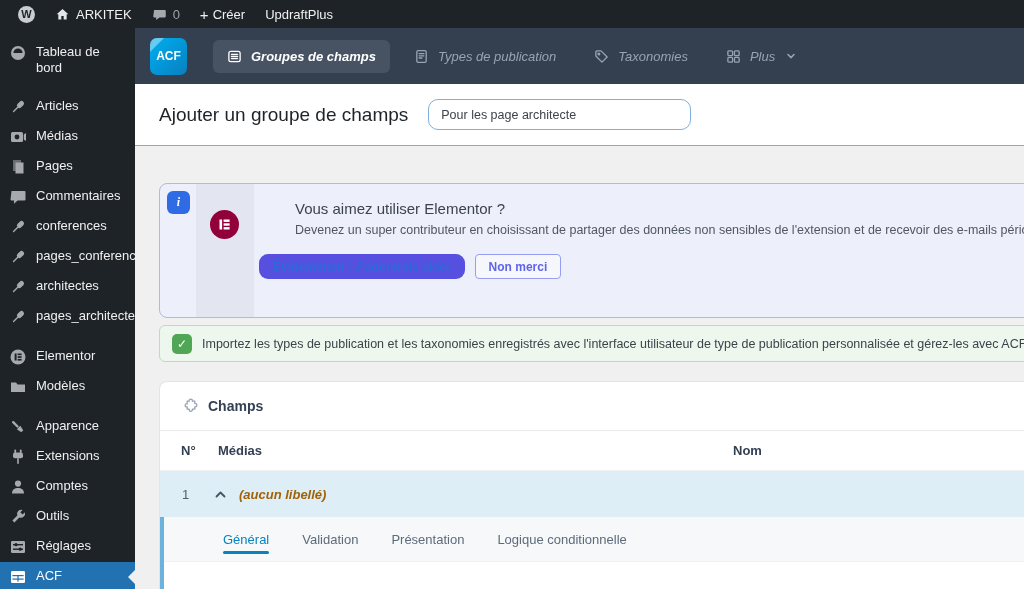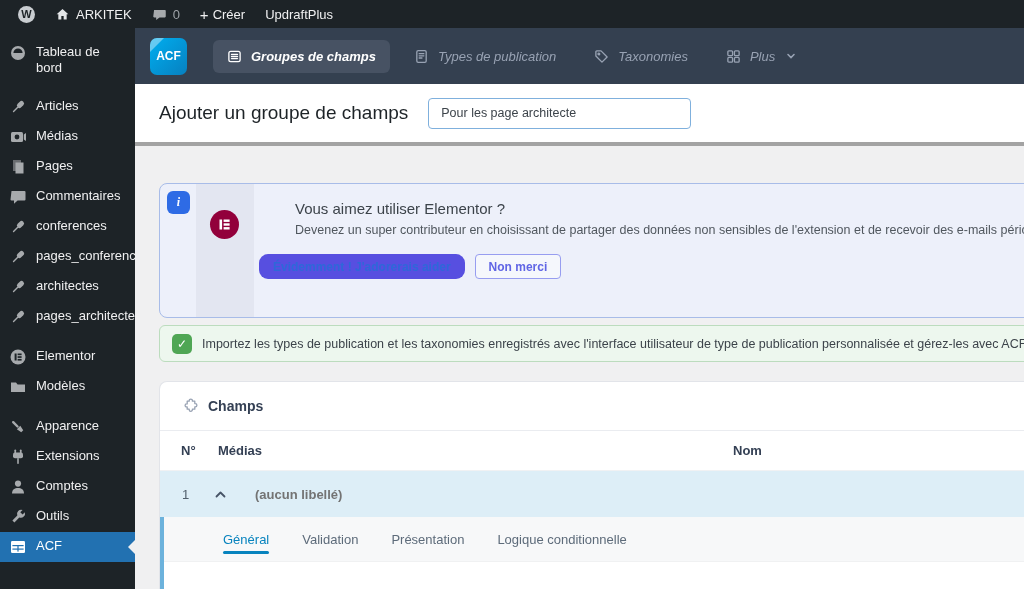--- a/index.html
+++ b/index.html
@@ -46,24 +46,24 @@
   .acf-nav { display:flex; gap:10px; }
   .acf-tab { display:flex; align-items:center; gap:9px; padding:9px 14px; border-radius:6px;
              color:#98a2b3; font-size:13px; cursor:pointer; white-space:nowrap;font-style:italic; }
   .acf-tab.active { background:#475263; color:#fff; font-weight:700; }
   .ti { width:15px; height:15px; }
   .ti * { stroke:currentColor; fill:none; stroke-width:1.4; stroke-linecap:round; stroke-linejoin:round; }
   .chev { width:10px; height:10px; margin-left:2px; }
   .chev * { stroke:currentColor; fill:none; stroke-width:1.6; stroke-linecap:round; }
 
   
-  .page-head { height:62px; background:#fff; border-bottom:4px solid #a3a3a3; display:flex;
+  .page-head { height:62px; background:#fff; border-bottom:1px solid #a3a3a3; display:flex;
                align-items:center; padding-left:24px; gap:20px; flex:0 0 auto; }
   .page-title { font-size:19px; font-weight:400; color:#1d2327; white-space:nowrap; }
-  .title-input { width:263px; height:31px; border:1.5px solid #7fb0dd; border-radius:4px;
+  .title-input { width:263px; height:31px; border:1.5px solid #7fb0dd; border-radius:10px;
                  padding:0 12px; font-size:12.5px; color:#3c434a; background:#fff; outline:none;
                  font-family:"Liberation Sans", sans-serif; }
 
   
   .content { flex:1; padding:37px 0 0 24px; }
 
   .el-notice { position:relative; width:920px; height:135px; background:#edf0fa;
                border:1px solid #a8bce8; border-radius:8px; margin-bottom:7px; overflow:hidden; }
   .info-badge { position:absolute; top:7px; left:7px; width:23px; height:23px; border-radius:6px;
                 background:#2e6be5; color:#fff; font-size:12px; font-weight:700; font-style:italic;
@@ -96,21 +96,21 @@
   .puzzle { width:17px; height:17px; }
   .puzzle * { stroke:#98a2b3; fill:none; stroke-width:1.3; stroke-linejoin:round; }
   .table-head { height:40px; display:flex; align-items:center; font-size:13px; font-weight:700;
                 color:#344054; border-bottom:1px solid #f0f1f3; }
   .col-num { width:58px; padding-left:21px; }
   .col-label { width:515px; }
   .field-row { height:46px; background:#ddeef7; display:flex; align-items:center; font-size:13px; cursor:pointer; }
   .row-num { width:37px; padding-left:22px; color:#52606d; }
   .row-chevron { width:13px; height:13px; margin-left:17px; }
   .row-chevron * { stroke:#475467; fill:none; stroke-width:1.8; stroke-linecap:round; stroke-linejoin:round; }
-  .row-label { color:#737373; font-weight:700; margin-left:28px; }
+  .row-label { color:#a16207; font-weight:700; margin-left:12px;font-style:italic; }
   .field-settings { border-left:4px solid #6cb2dc; }
   .ftabs { height:45px; background:#f7f8f9; display:flex; align-items:center; gap:33px;
            padding-left:59px; font-size:13px; color:#5d6b7a; border-bottom:1px solid #f0f1f2; }
   .ftab { position:relative; height:100%; display:flex; align-items:center; cursor:pointer; white-space:nowrap; }
   .ftab.active { color:#0783be; }
   .ftab.active::after { content:""; position:absolute; left:0; right:0; bottom:7px; height:3px;
                         background:#0783be; border-radius:2px; }
   .fbody { height:28px; background:#fff; }
 </style>
 </head>
@@ -280,20 +280,30 @@
         <span>Comptes</span>
       </div>
 
       <div class="menu-item">
         <svg class="mi" viewBox="0 0 18 18">
           <path d="M15.8 4.2a4.2 4.2 0 0 1-5.5 5.3L5.4 14.4l-2-2 4.9-4.9a4.2 4.2 0 0 1 5.3-5.5L11.3 4.3l2.3 2.3z"></path>
         </svg>
         <span>Outils</span>
       </div>
 
+      <div class="menu-item">
+        <svg class="mi" viewBox="0 0 18 18">
+          <rect x="2" y="3" width="14" height="12" rx="1.2"></rect>
+            <rect class="hole" x="4" y="6" width="10" height="1.4"></rect>
+            <circle class="hole" cx="7" cy="6.7" r="1.6"></circle>
+            <rect class="hole" x="4" y="10.5" width="10" height="1.4"></rect>
+            <circle class="hole" cx="11.2" cy="11.2" r="1.6"></circle>
+        </svg>
+        <span>Réglages</span>
+      </div>
 
       <div class="menu-item active">
         <svg class="mi" viewBox="0 0 18 18">
           <rect x="2" y="3" width="14" height="12" rx="1.2"></rect>
             <rect class="hole" x="3.4" y="7" width="11.2" height="1.2"></rect>
             <rect class="hole" x="8.4" y="7" width="1.2" height="6.6"></rect>
             <rect class="hole" x="3.4" y="10.5" width="11.2" height="1.2"></rect>
         </svg>
         <span>ACF</span>
       </div>

